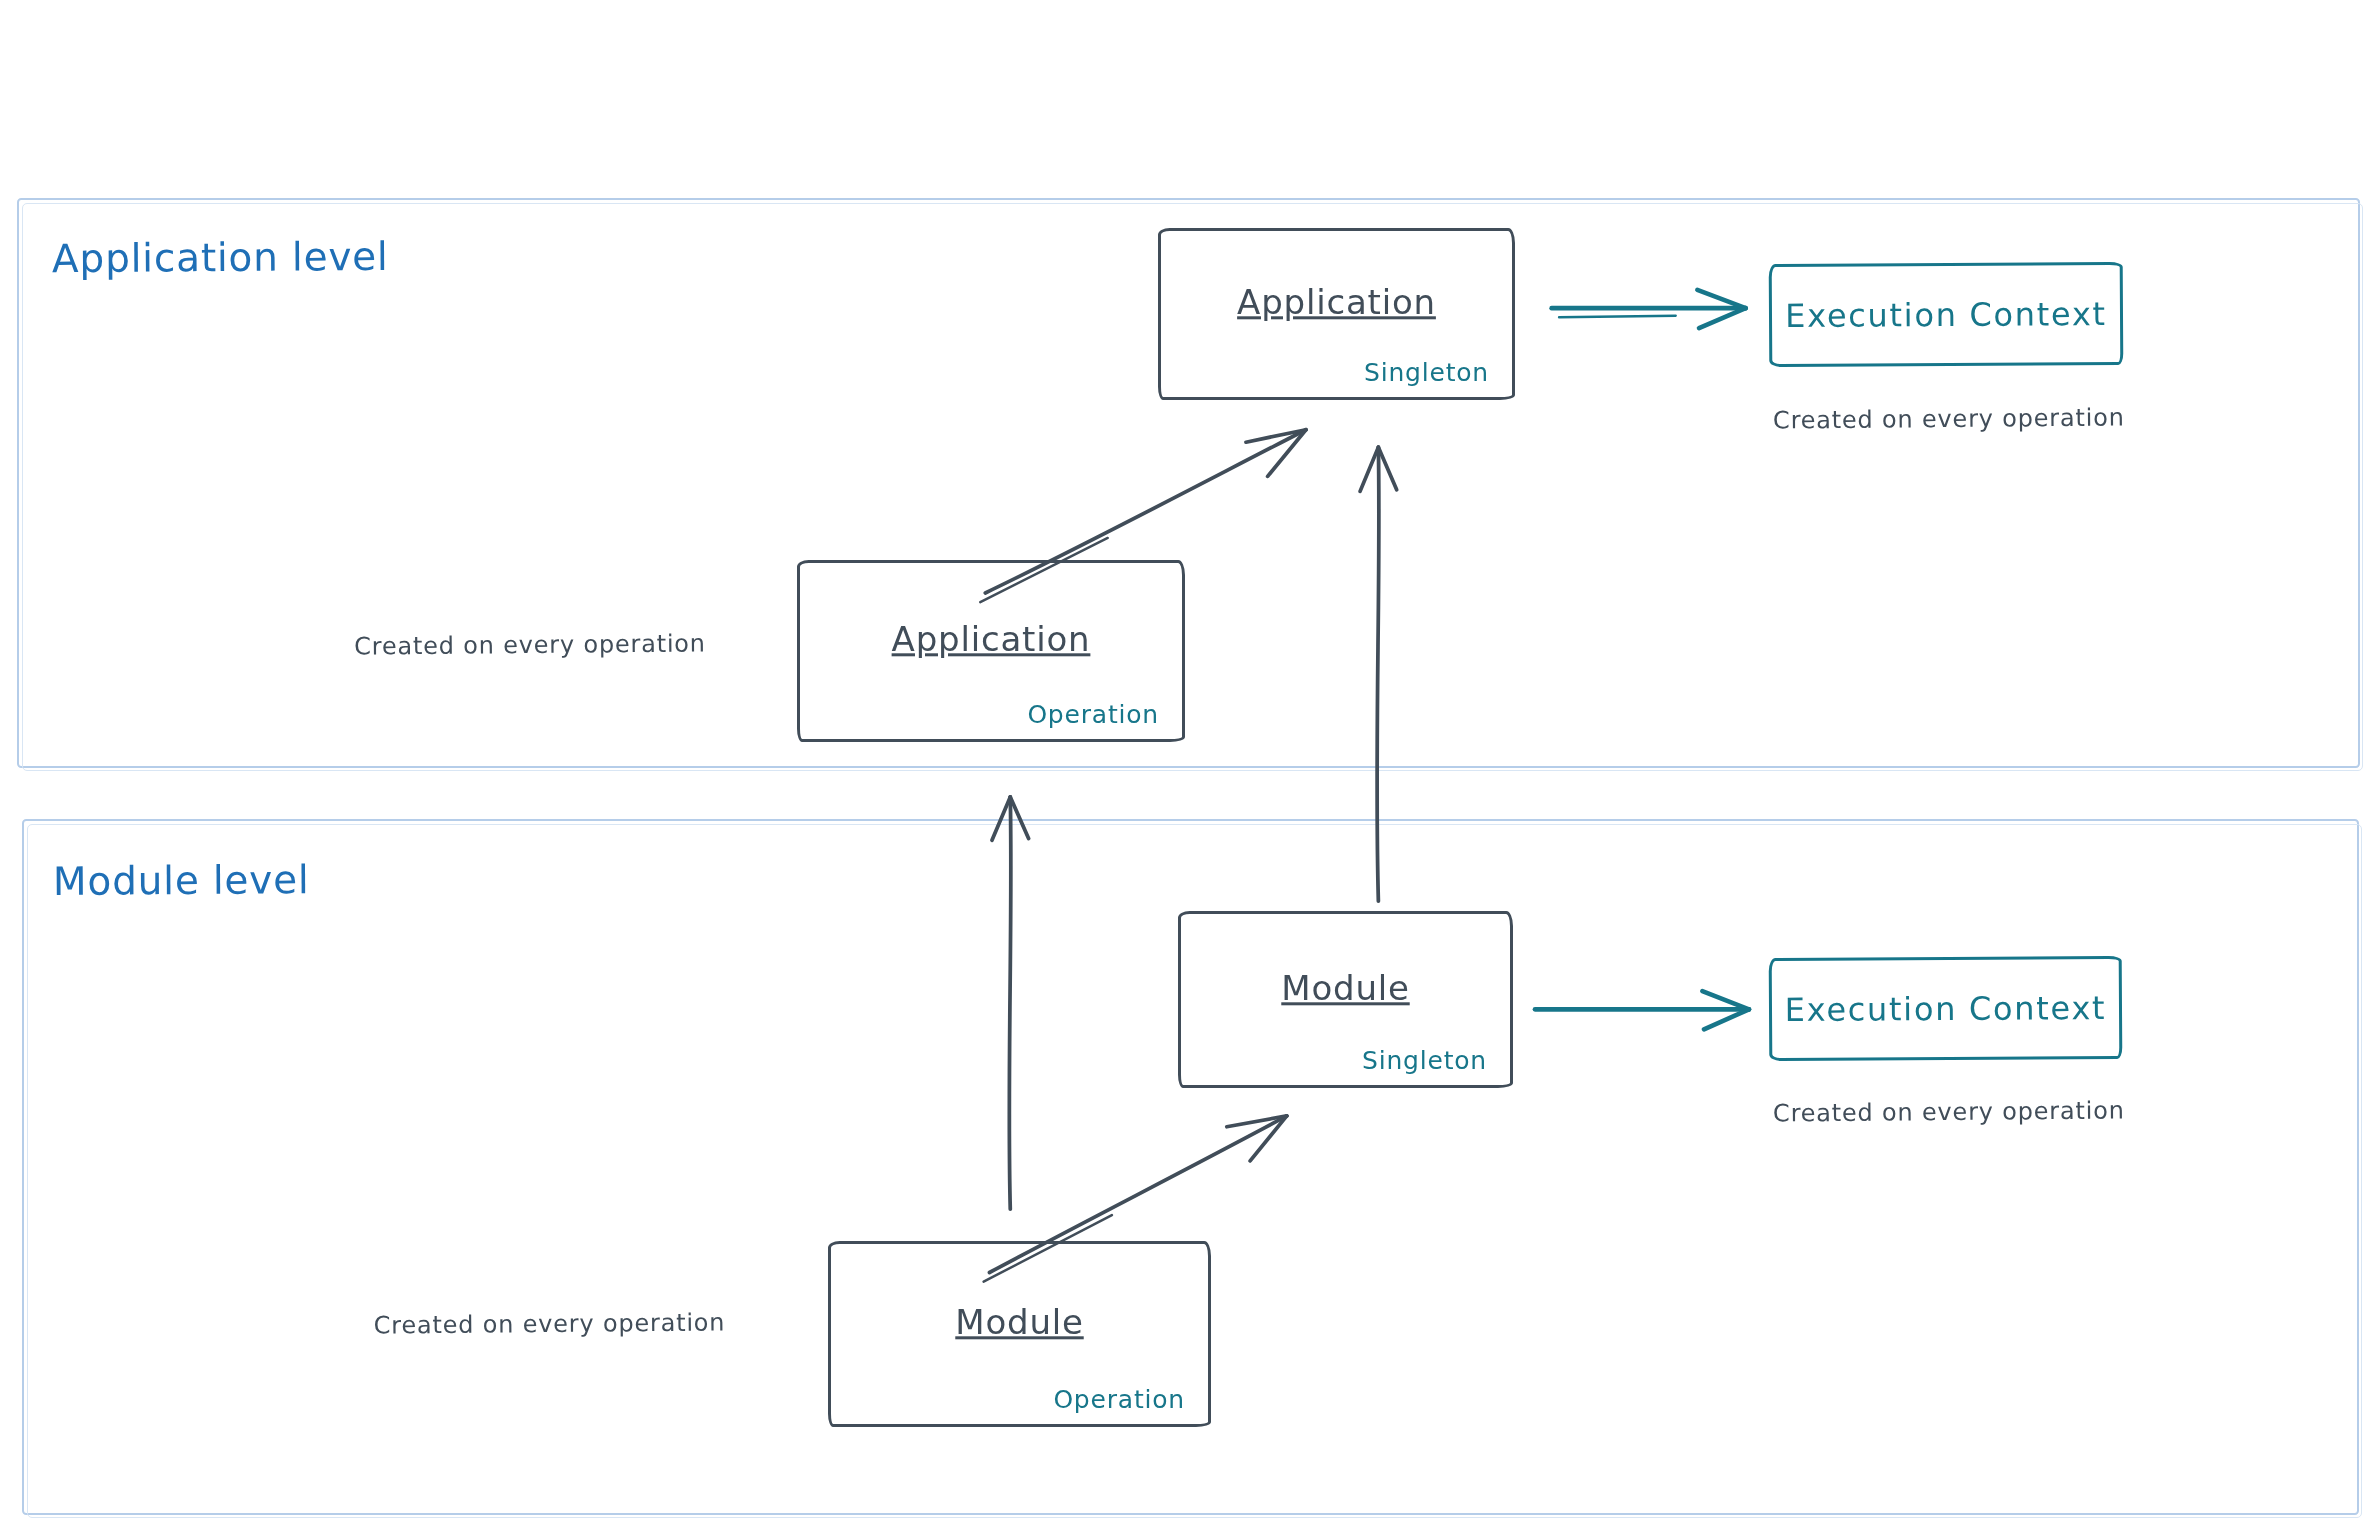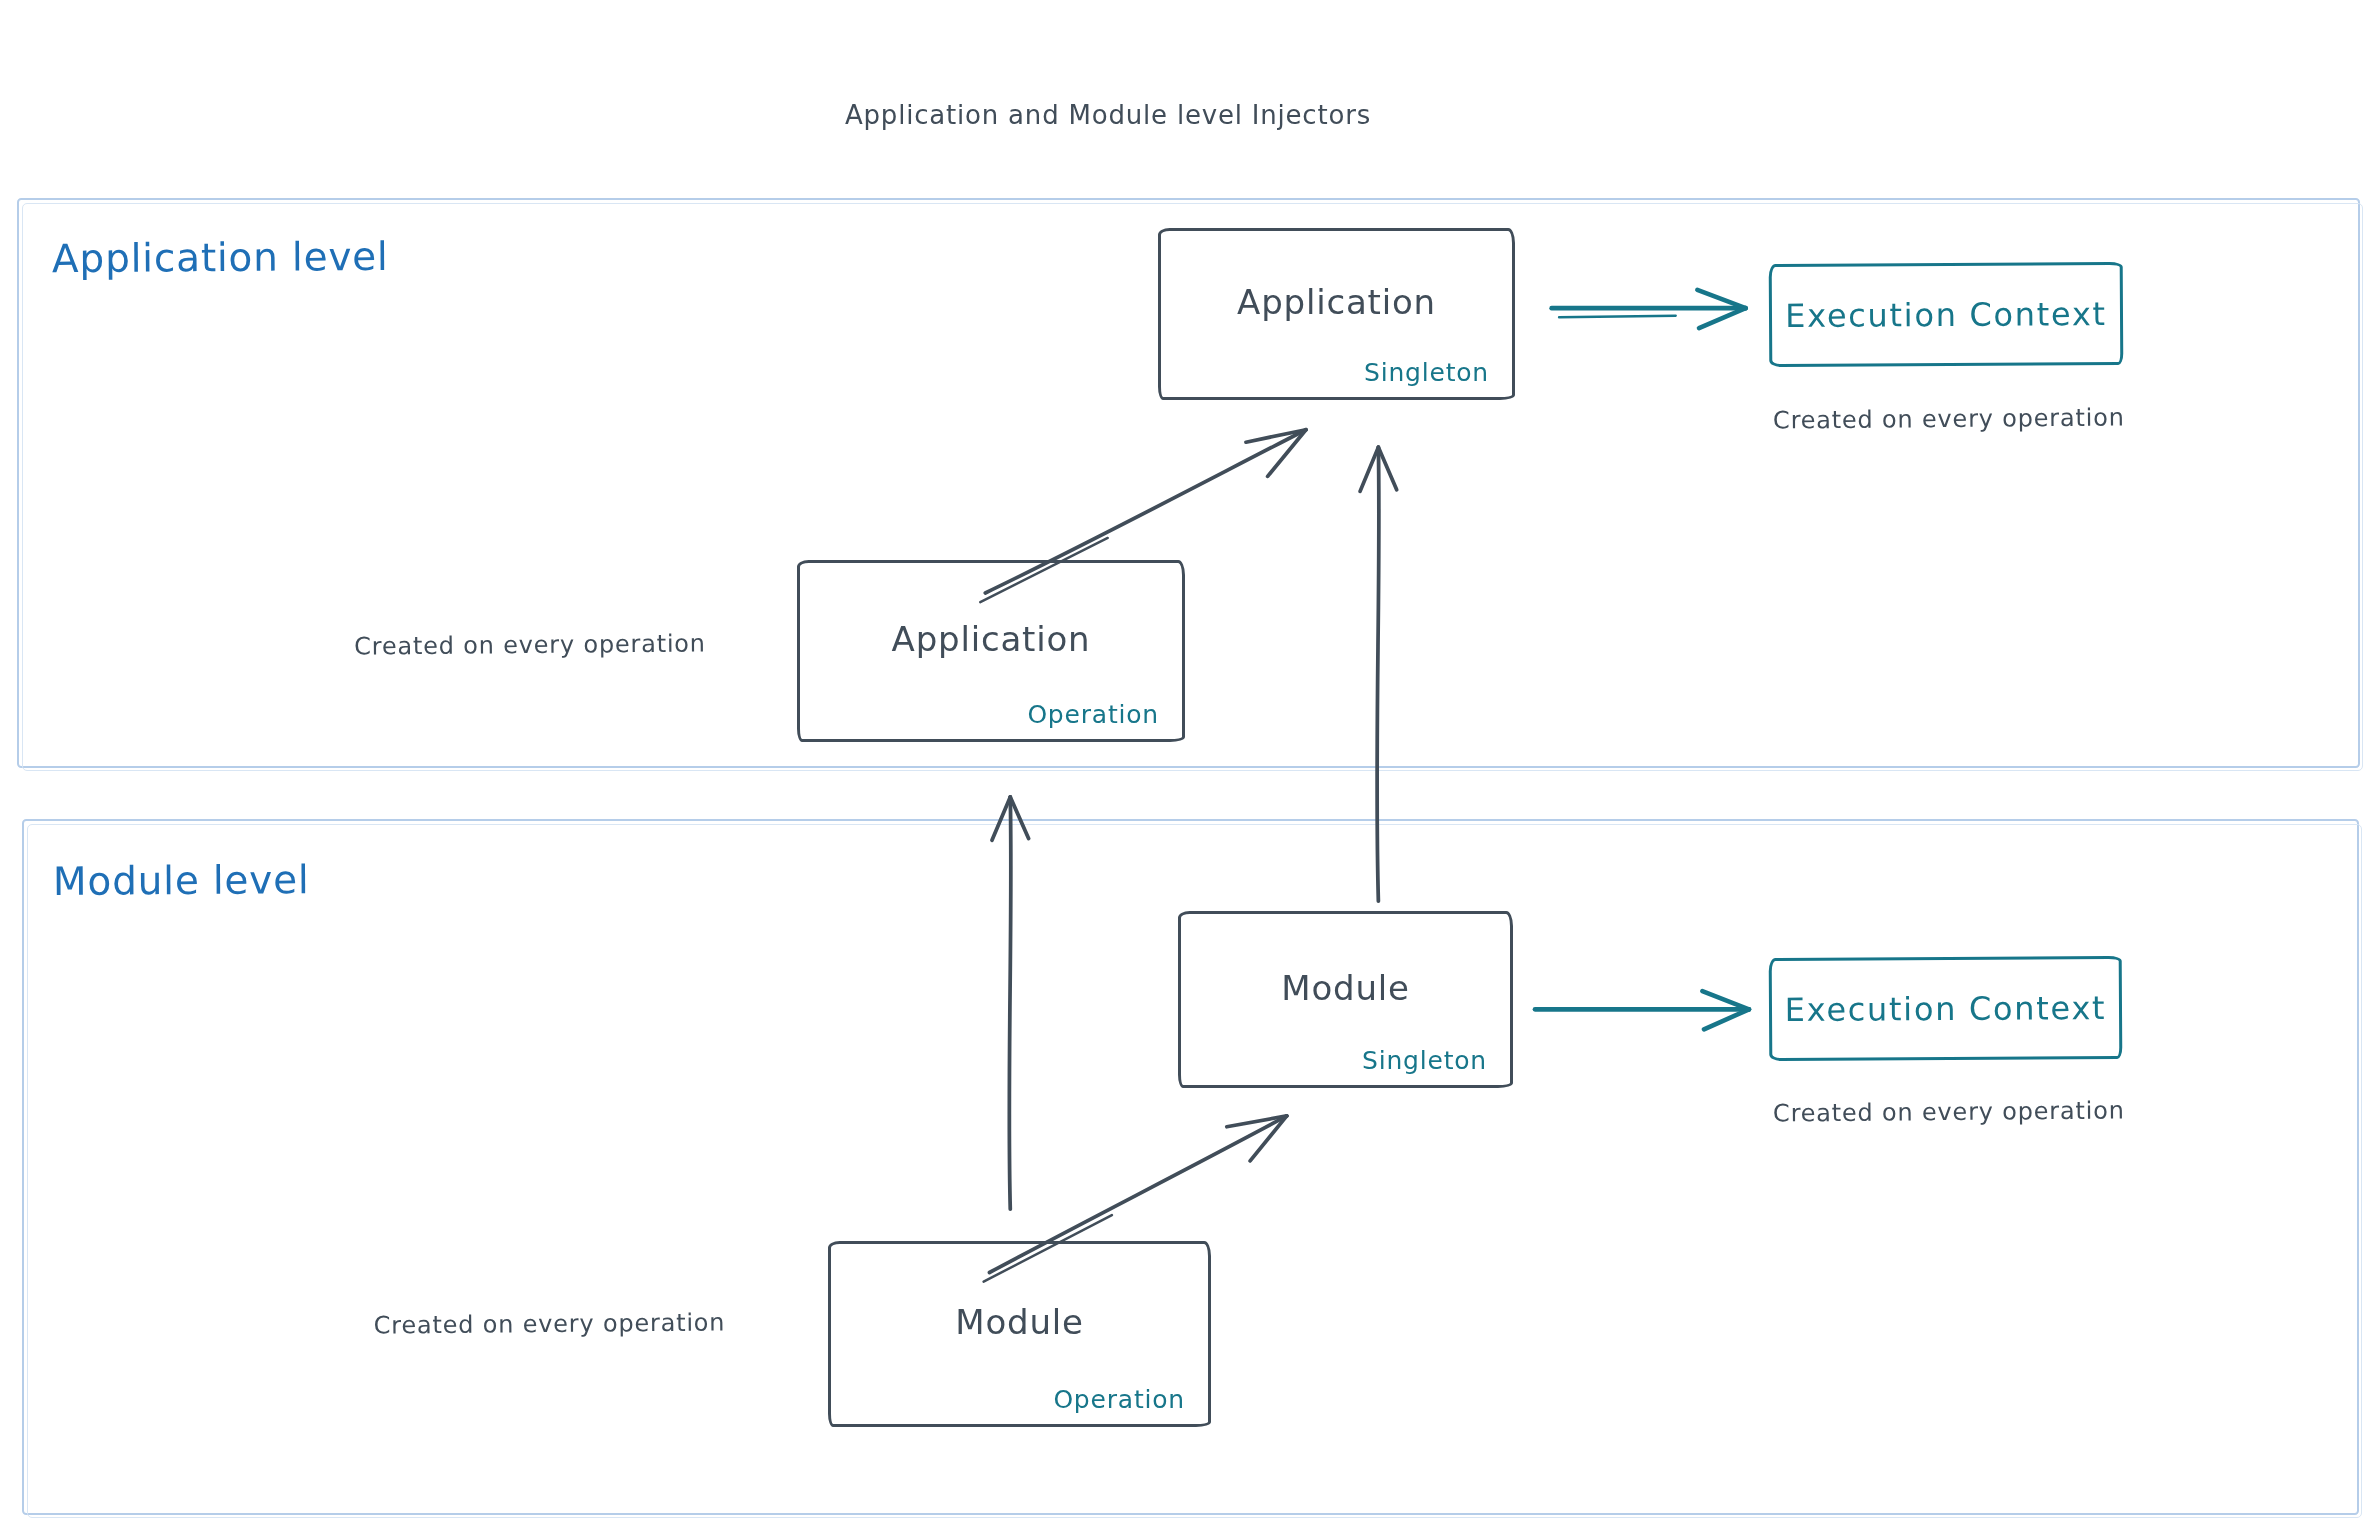--- a/index.html
+++ b/index.html
@@ -52,21 +52,21 @@
     transform:rotate(-0.4deg);
   }
   .label-application{left:52px;top:235px;}
   .label-module{left:53px;top:858px;}
   
   .node{
     position:absolute;
     background:#fff;
     border:3.3px solid var(--ink);
     border-radius:11.7px 6.7px 15px 5px / 6.7px 15px 5px 13.3px;
-    display:flex;align-items:center;justify-content:center;
+    display:flex;align-items:center;justify-content:center;text-decoration:underline;
   }
   .node .node-title{
     font-size:34px;color:var(--ink);
     letter-spacing:0.8px;
     transform:translateY(-11.7px);
   }
   .node .node-tag{
     position:absolute;right:23px;bottom:10px;
     font-size:25px;color:var(--teal);
     letter-spacing:0.8px;
@@ -104,21 +104,20 @@
   svg.arrows{position:absolute;left:0;top:0;pointer-events:none;}
   .stroke-ink{stroke:var(--ink);}
   .stroke-teal{stroke:var(--teal);}
   svg.arrows path{fill:none;stroke-linecap:round;stroke-linejoin:round;}
 </style>
 </head>
 <body>
 
 <div class="canvas">
 
-  <div class="page-subtitle">Application and Module level Injectors</div>
 
   <div class="section section-application"></div>
   <div class="section section-module"></div>
   <div class="section-label label-application">Application level</div>
   <div class="section-label label-module">Module level</div>
 
   <div class="node node-app-singleton">
     <span class="node-title">Application</span>
     <span class="node-tag">Singleton</span>
   </div>

